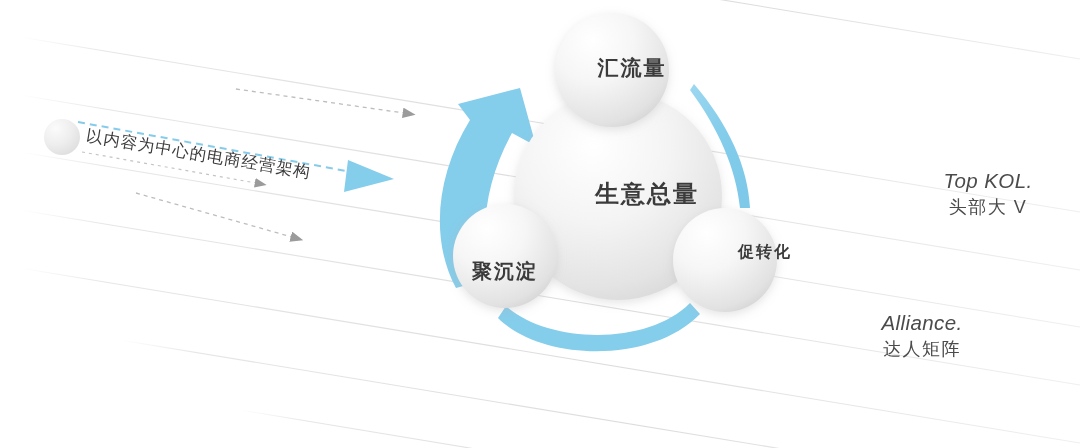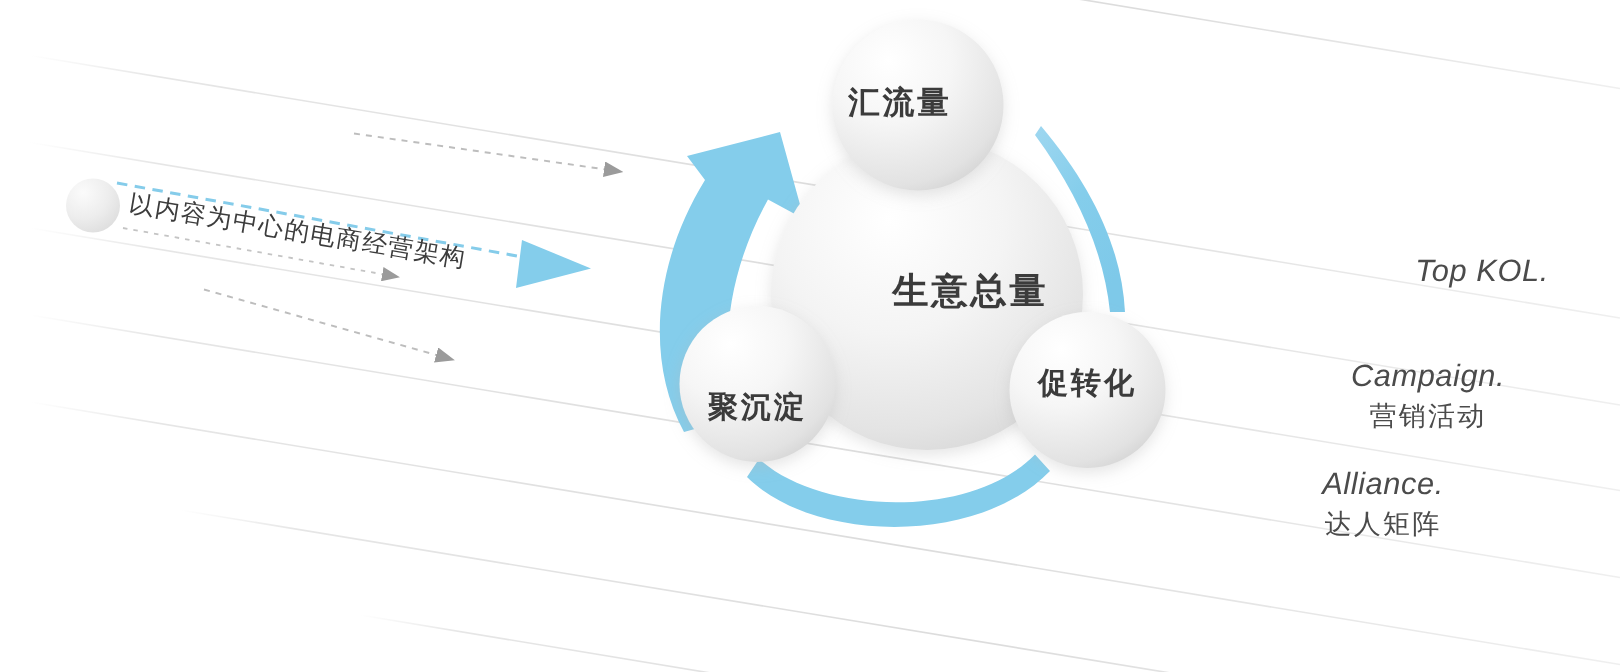--- a/index.html
+++ b/index.html
@@ -64,23 +64,23 @@
     letter-spacing: 1.5px;
     display: block;
     margin-top: 2px;
   }
   #label-top-kol   { left: 898px;  top: 168px; width: 180px; }
   #label-campaign  { left: 862px;  top: 238px; width: 180px; }
   #label-alliance  { left: 832px;  top: 310px; width: 180px; }
   #label-field     { left: 700px;  top: 358px; width: 180px; }
 
   #lbl-center { left: 567px; top: 178px; width: 160px; font-size: 24px; }
-  #lbl-top    { left: 536px; top: 54px;  width: 128px; font-size: 21px; }
+  #lbl-top    { left: 568px; top: 54px;  width: 128px; font-size: 21px; }
   #lbl-left   { left: 445px; top: 258px; width: 120px; font-size: 20px; }
-  #lbl-right  { left: 665px; top: 242px; width: 120px; font-size: 20px; }
+  #lbl-right  { left: 705px; top: 242px; width: 120px; font-size: 16px; }
 </style>
 </head>
 <body>
 
 <div id="stage">
 
   <svg id="bg-svg" viewBox="0 0 1080 448">
     <defs>
       <linearGradient id="lineFade" x1="0" y1="0" x2="1" y2="0">
         <stop offset="0" stop-color="#ffffff"></stop>
@@ -191,24 +191,21 @@
 
   <div id="title-text">以内容为中心的电商经营架构</div>
 
   <div class="sphere-label" id="lbl-top">汇流量</div>
   <div class="sphere-label" id="lbl-center">生意总量</div>
   <div class="sphere-label" id="lbl-left">聚沉淀</div>
   <div class="sphere-label" id="lbl-right">促转化</div>
 
   <div class="label right-label" id="label-top-kol">
     <span class="en">Top KOL.</span>
-  </div>
-  <div class="label right-label" id="label-campaign">
-    <span class="en">Campaign.</span>
-    <span class="zh">营销活动</span>
+    <span class="zh">头部大 V</span>
   </div>
   <div class="label right-label" id="label-alliance">
     <span class="en">Alliance.</span>
     <span class="zh">达人矩阵</span>
   </div>
   <div class="label right-label" id="label-field">
   </div>
 
 </div>
 

